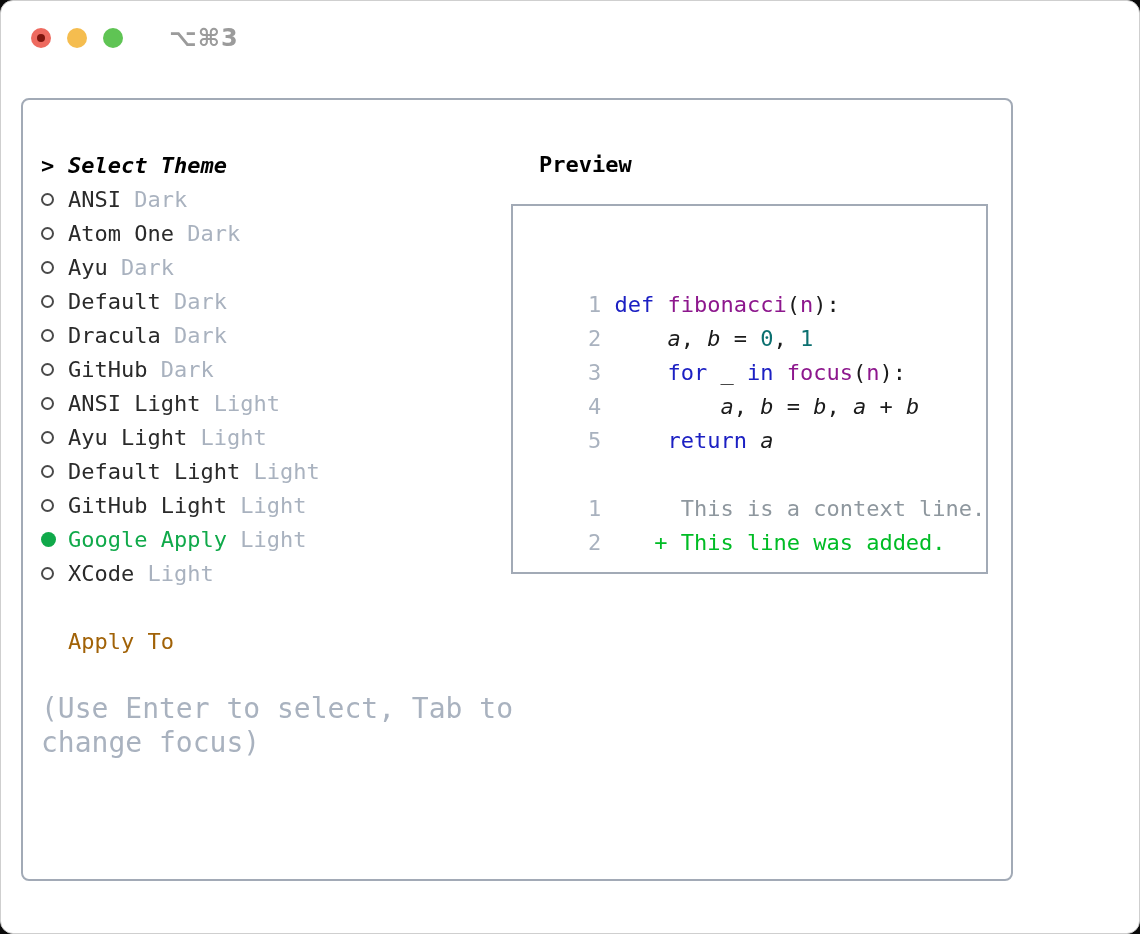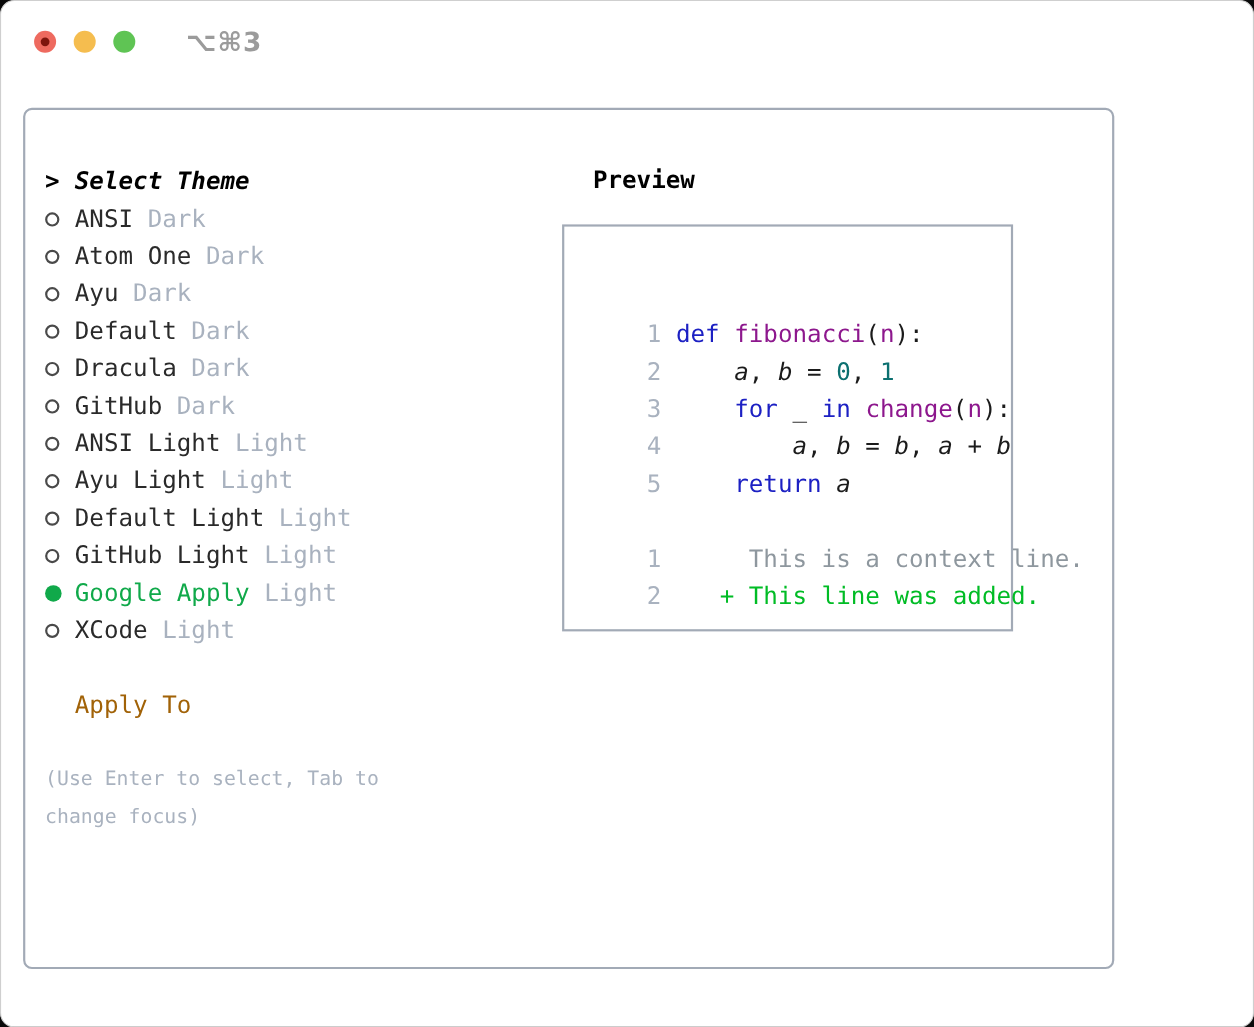--- a/index.html
+++ b/index.html
@@ -103,41 +103,41 @@
     border: none;
     background: var(--accent-green);
   }
   .opt-name { color: #2a2a2a; }
   .opt-name.selected { color: var(--accent-green); }
   .opt-variant { color: var(--muted); margin-left: 1ch; }
   .spacer-row { height: 34px; }
   .help-line {
     height: 34px;
     line-height: 34px;
-    font-size: 18px;
+    font-size: 28px;
     color: var(--muted);
     white-space: pre;
   }
   
   .preview-col {
     position: absolute;
     left: 488px; top: 48px;
     width: 480px;
   }
   .preview-title {
     height: 34px;
     line-height: 34px;
     font-size: 22px;
     font-weight: bold;
     color: #000;
     margin-left: 28px;
   }
   .preview-box {
     margin-top: 22px;
-    width: 410px;
+    width: 477px;
     border: 2px solid var(--panel-border);
     background: #ffffff;
     padding: 48px 18px 46px 22px;
   }
   .code-line {
     height: 34px;
     line-height: 34px;
     font-size: 22px;
     white-space: pre;
     color: var(--text-primary);
@@ -268,21 +268,21 @@
         <div id="code-lines">
   <div class="code-line">
     <span class="linenum">1 </span><span class="code-tokens"><span class="tok-k">def</span><span class="tok-p"> </span><span class="tok-f">fibonacci</span><span class="tok-p">(</span><span class="tok-f">n</span><span class="tok-p">):</span></span>
   </div>
 
   <div class="code-line">
     <span class="linenum">2 </span><span class="code-tokens"><span class="tok-p">    </span><span class="tok-v">a</span><span class="tok-p">, </span><span class="tok-v">b</span><span class="tok-p"> = </span><span class="tok-n">0</span><span class="tok-p">, </span><span class="tok-n">1</span></span>
   </div>
 
   <div class="code-line">
-    <span class="linenum">3 </span><span class="code-tokens"><span class="tok-p">    </span><span class="tok-k">for</span><span class="tok-p"> _ </span><span class="tok-k">in</span><span class="tok-p"> </span><span class="tok-f">change</span><span class="tok-p">(</span><span class="tok-f">n</span><span class="tok-p">):</span></span>
+    <span class="linenum">3 </span><span class="code-tokens"><span class="tok-p">    </span><span class="tok-k">for</span><span class="tok-p"> _ </span><span class="tok-k">in</span><span class="tok-p"> </span><span class="tok-f">focus</span><span class="tok-p">(</span><span class="tok-f">n</span><span class="tok-p">):</span></span>
   </div>
 
   <div class="code-line">
     <span class="linenum">4 </span><span class="code-tokens"><span class="tok-p">        </span><span class="tok-v">a</span><span class="tok-p">, </span><span class="tok-v">b</span><span class="tok-p"> = </span><span class="tok-v">b</span><span class="tok-p">, </span><span class="tok-v">a</span><span class="tok-p"> + </span><span class="tok-v">b</span></span>
   </div>
 
   <div class="code-line">
     <span class="linenum">5 </span><span class="code-tokens"><span class="tok-p">    </span><span class="tok-k">return</span><span class="tok-p"> </span><span class="tok-v">a</span></span>
   </div>
 </div>

